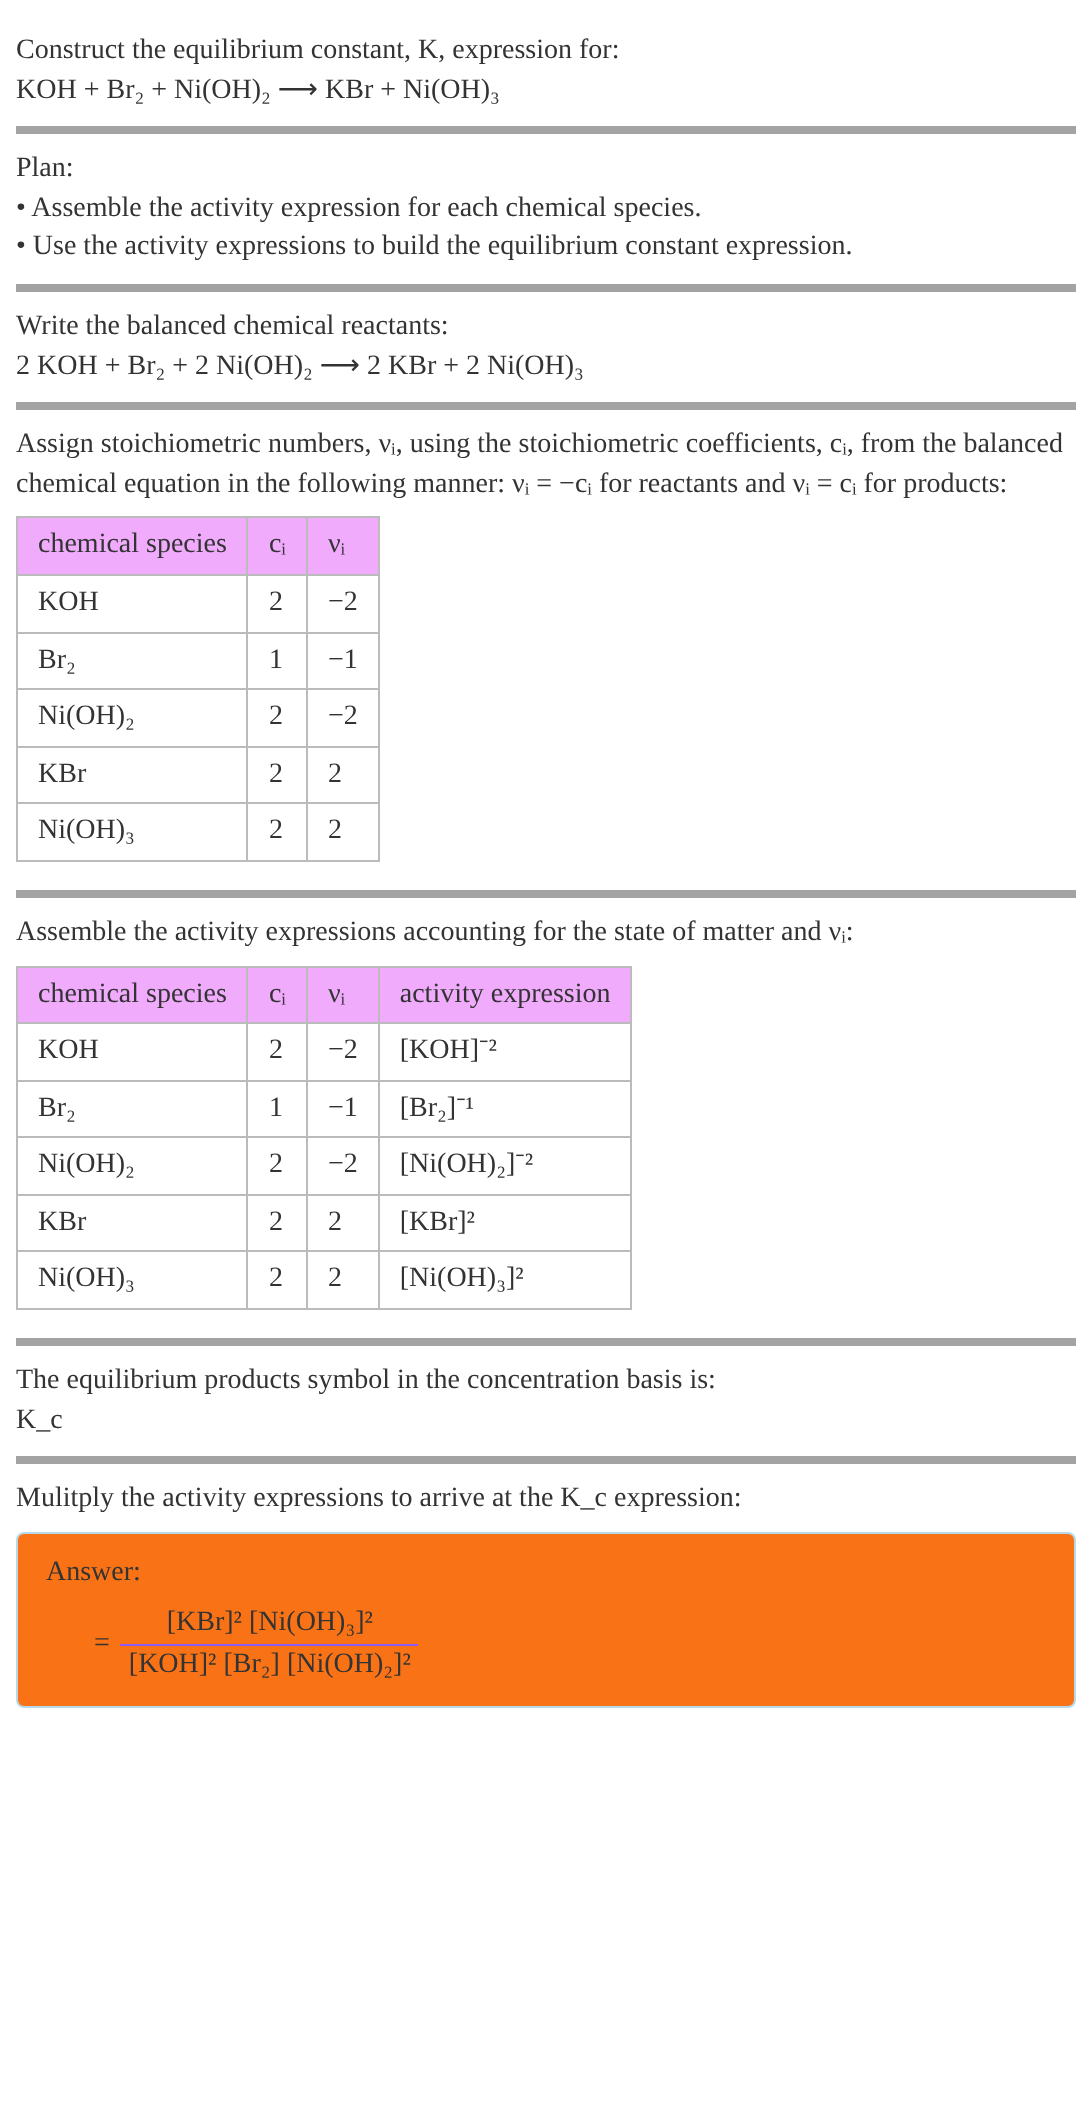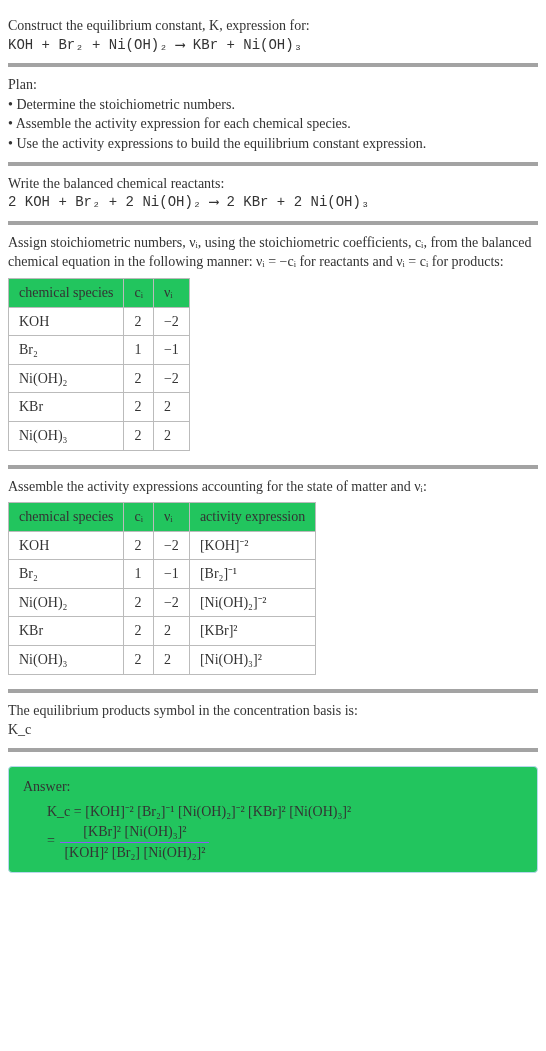--- a/index.html
+++ b/index.html
@@ -9,36 +9,36 @@
     margin: 0;
     padding: 8px;
     width: 530px;
     line-height: 1.4;
   }
   .section {
     border-bottom: 4px solid #a3a3a3;
     padding: 8px 0;
   }
   .section:last-child { border-bottom: none; }
-  .eq { font-family: Liberation Mono, monospace; }
+  .eq { font-family: Liberation Serif, serif; }
   table.data {
     border-collapse: collapse;
     margin: 6px 0;
   }
   table.data th, table.data td {
     border: 1px solid #bbb;
     padding: 4px 10px;
     text-align: left;
     font-weight: normal;
   }
   table.data th {
-    background: #22c55e;
+    background: #f0abfc;
   }
   .answer-box {
-    background: #22c55e;
+    background: #f97316;
     border: 1px solid #b8d8ec;
     border-radius: 4px;
     padding: 10px 14px;
     margin-top: 6px;
   }
   .answer-box .label {
     margin-bottom: 6px;
   }
   .frac {
     display: inline-block;
@@ -61,21 +61,20 @@
 </head>
 <body>
 
 <div class="section">
   <div>Construct the equilibrium constant, K, expression for:</div>
   <div class="eq">KOH + Br₂ + Ni(OH)₂  ⟶  KBr + Ni(OH)₃</div>
 </div>
 
 <div class="section">
   <div>Plan:</div>
-  <div>• Determine the stoichiometric numbers.</div>
   <div>• Assemble the activity expression for each chemical species.</div>
   <div>• Use the activity expressions to build the equilibrium constant expression.</div>
 </div>
 
 <div class="section">
   <div>Write the balanced chemical reactants:</div>
   <div class="eq">2 KOH + Br₂ + 2 Ni(OH)₂  ⟶  2 KBr + 2 Ni(OH)₃</div>
 </div>
 
 <div class="section">
@@ -159,24 +158,24 @@
   </tbody>
     </table>
 </div>
 
 <div class="section">
   <div>The equilibrium products symbol in the concentration basis is:</div>
   <div class="ital">K_c</div>
 </div>
 
 <div class="section" style="border-bottom:none;">
+  <div>Mulitply the activity expressions to arrive at the K_c expression:</div>
   <div class="answer-box">
     <div class="label">Answer:</div>
     <div class="indent">
-      <div>K_c = [KOH]⁻² [Br₂]⁻¹ [Ni(OH)₂]⁻² [KBr]² [Ni(OH)₃]²</div>
       <div>
         <span>= </span>
         <span class="frac">
           <span class="num">[KBr]² [Ni(OH)₃]²</span>
           <span class="den">[KOH]² [Br₂] [Ni(OH)₂]²</span>
         </span>
       </div>
     </div>
   </div>
 </div>

